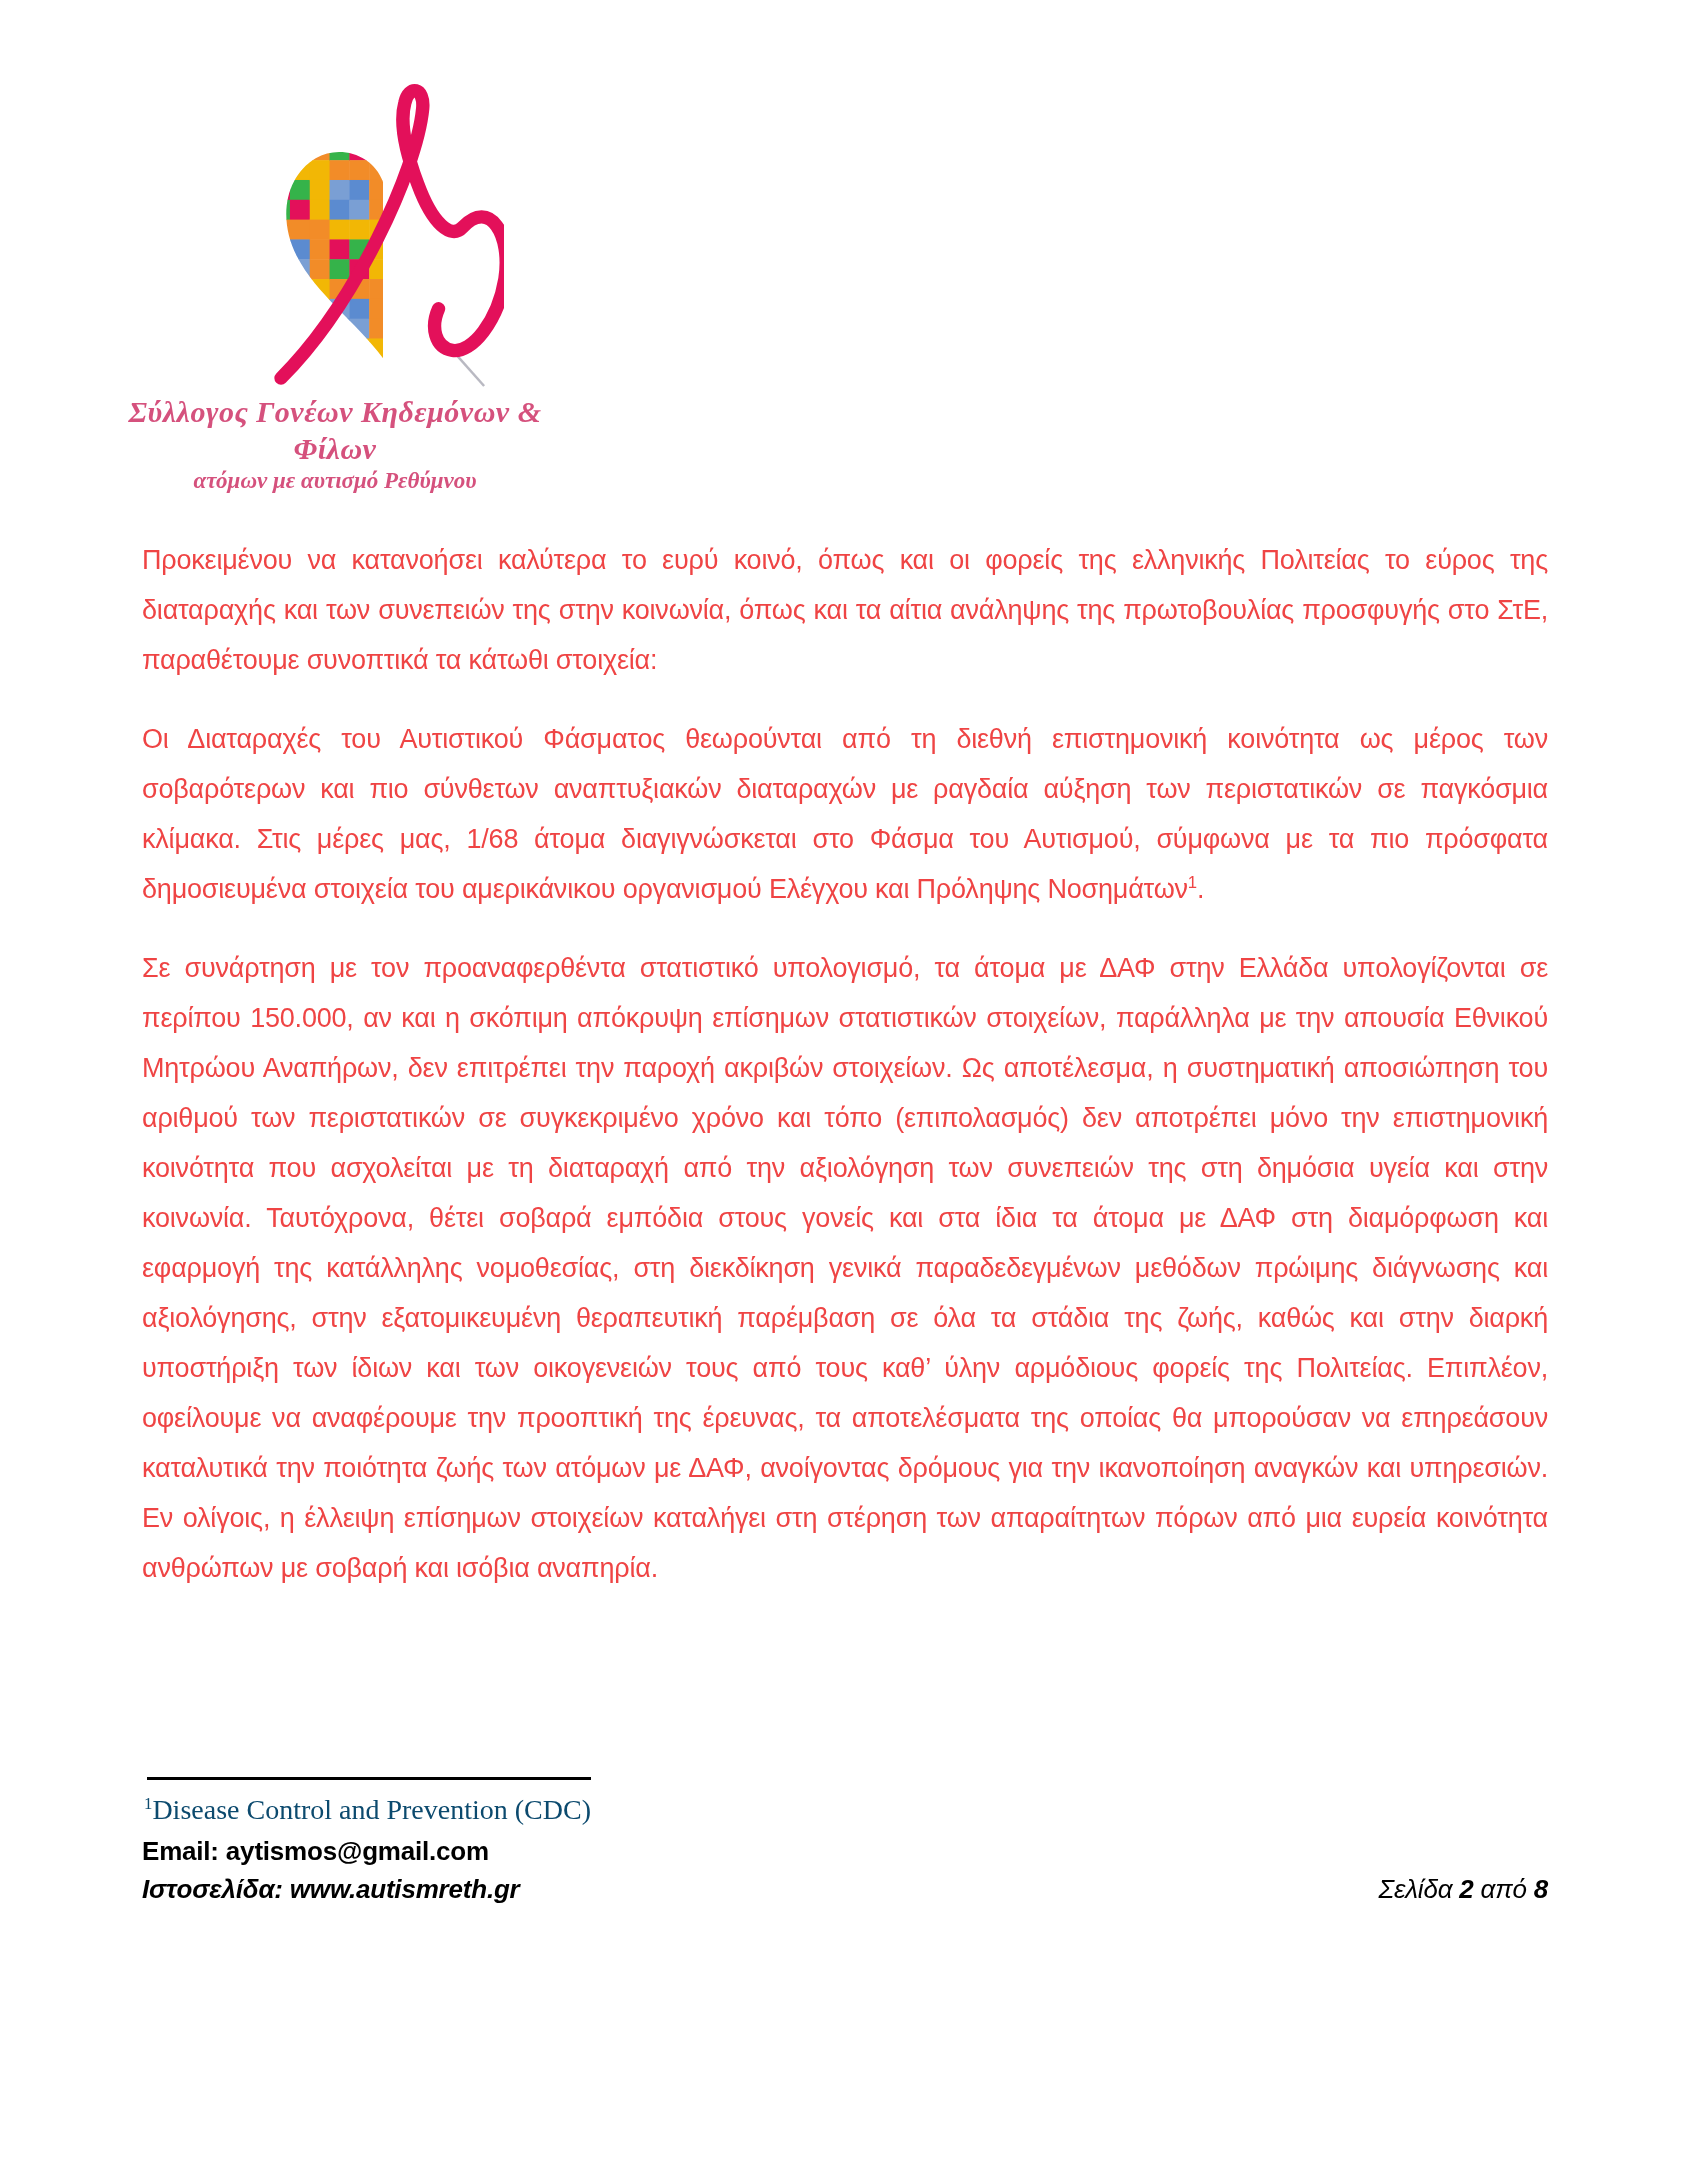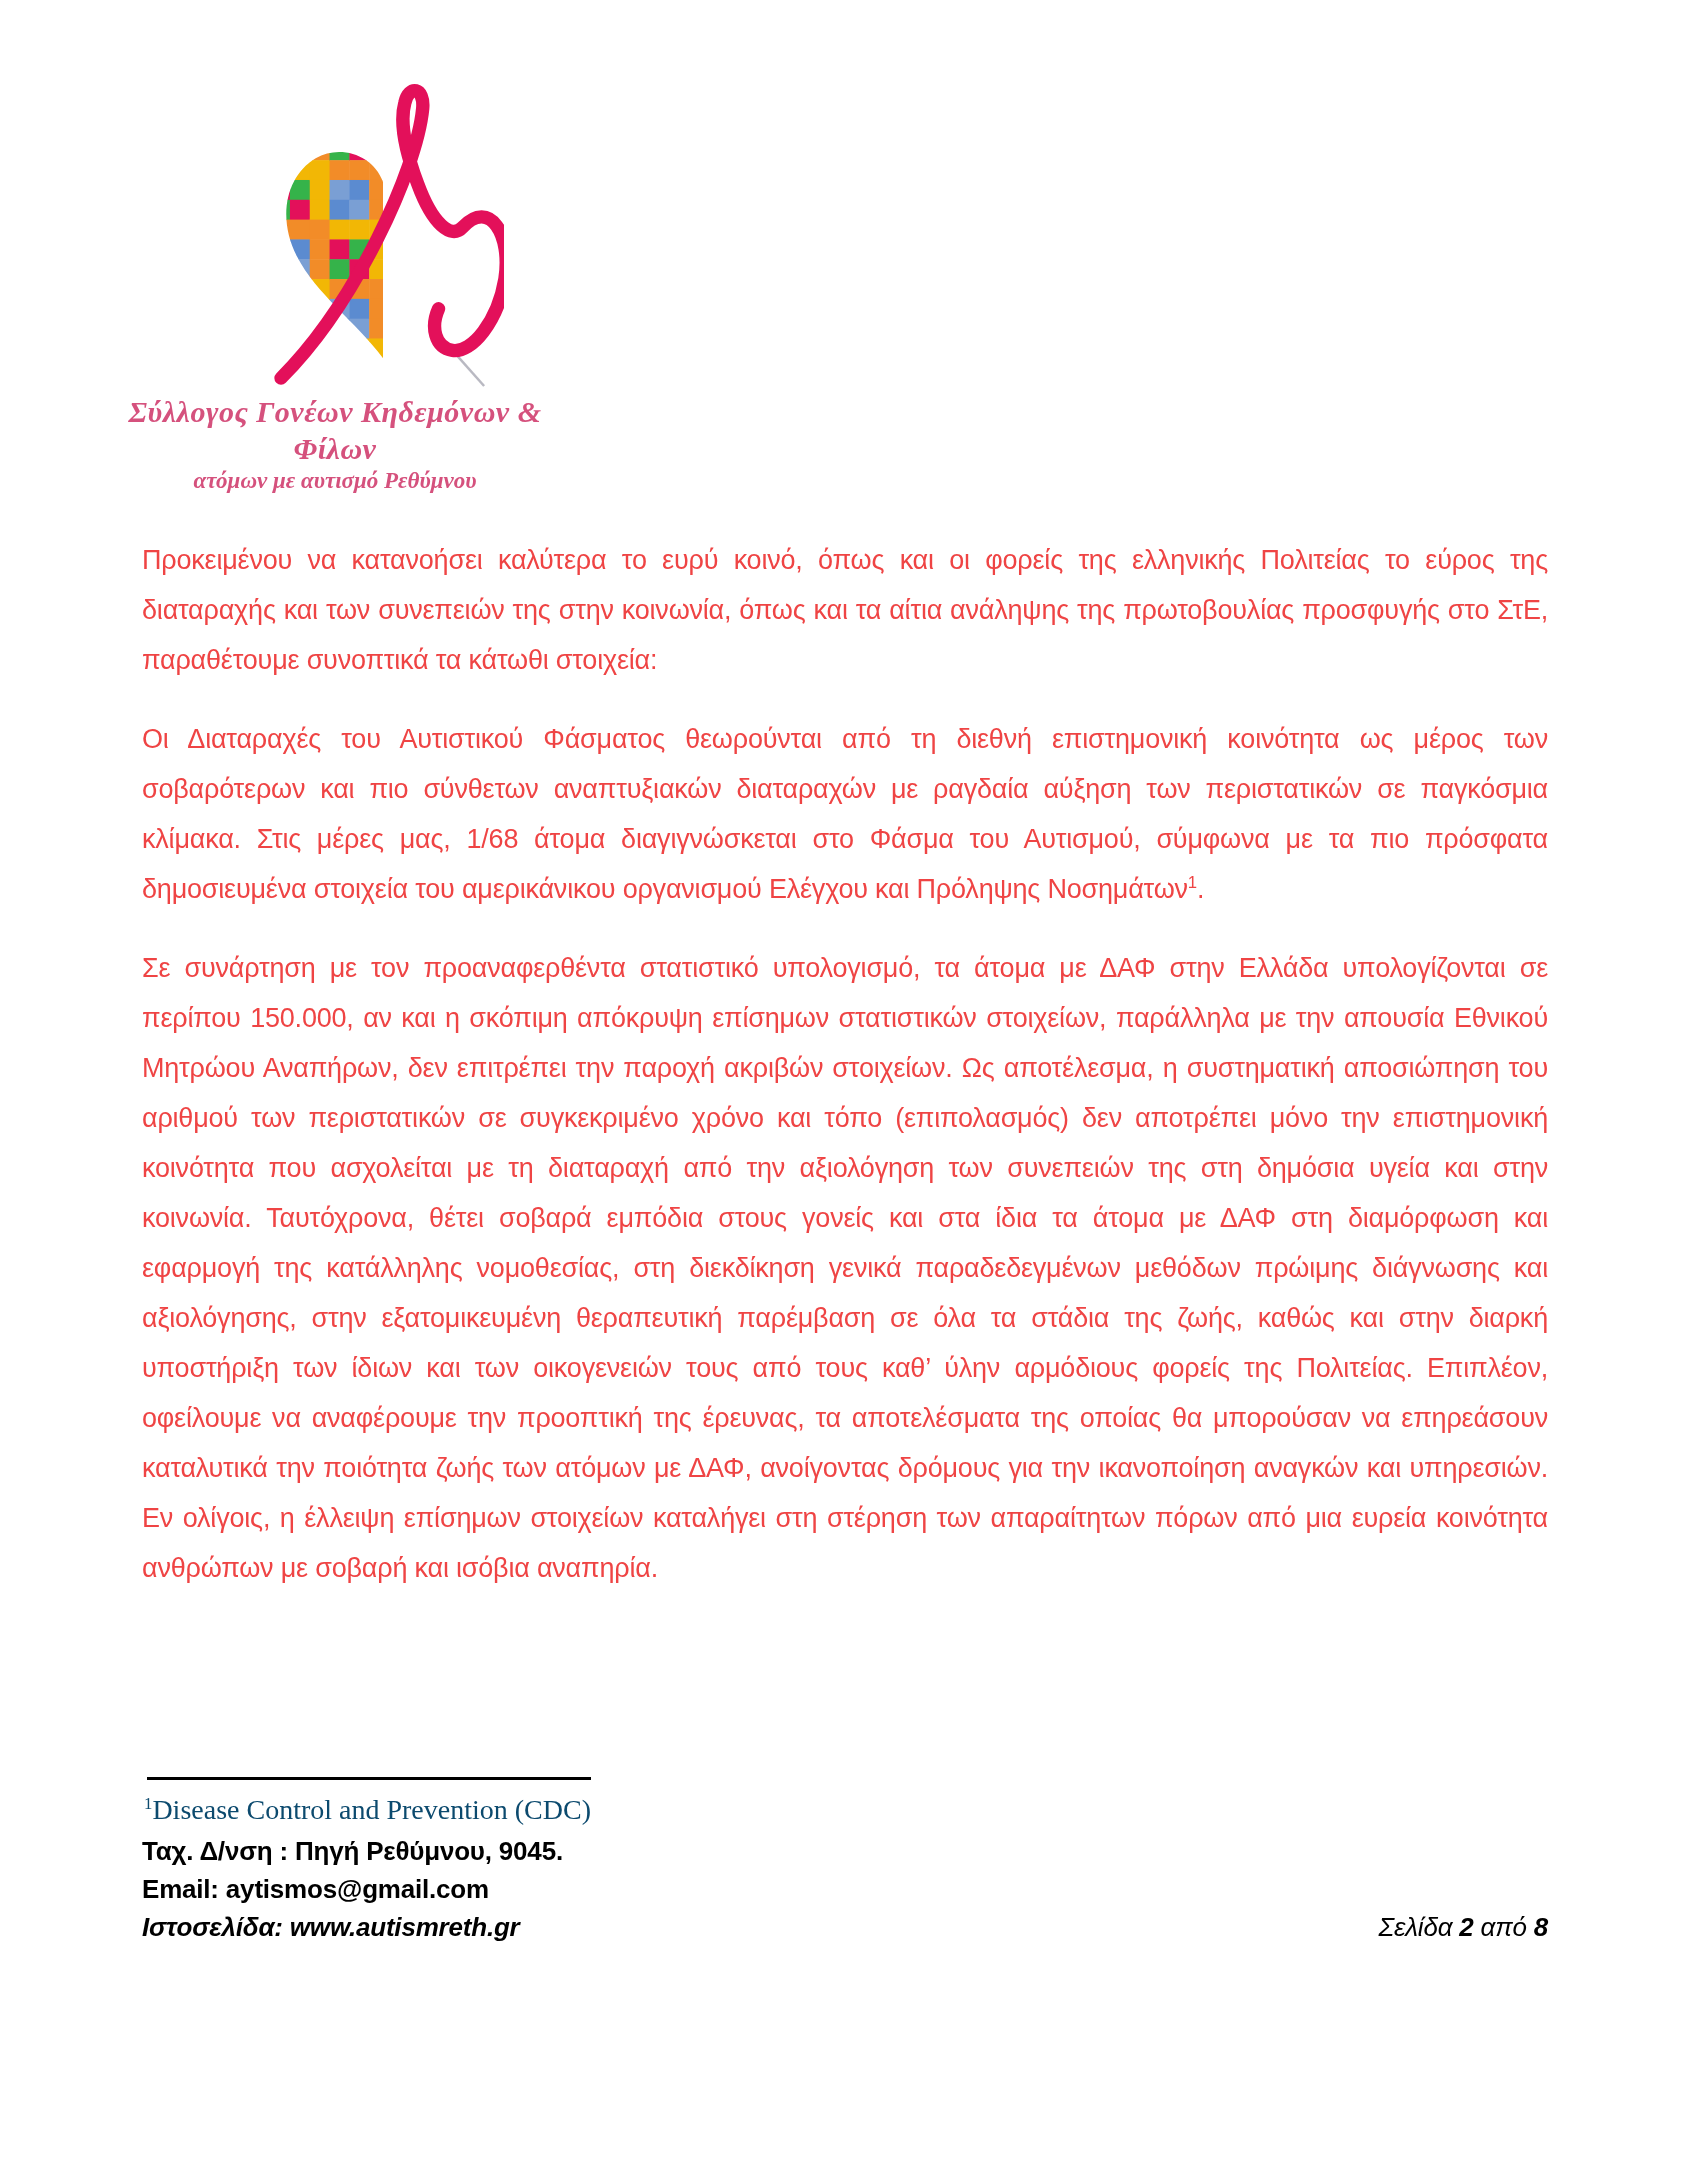--- a/index.html
+++ b/index.html
@@ -200,21 +200,20 @@
   <main class="body-text">
     <p>Προκειμένου να κατανοήσει καλύτερα το ευρύ κοινό, όπως και οι φορείς της ελληνικής Πολιτείας το εύρος της διαταραχής και των συνεπειών της στην κοινωνία, όπως και τα αίτια ανάληψης της πρωτοβουλίας προσφυγής στο ΣτΕ, παραθέτουμε συνοπτικά τα κάτωθι στοιχεία:</p>
     <p><span>Οι Διαταραχές του Αυτιστικού Φάσματος θεωρούνται από τη διεθνή επιστημονική κοινότητα ως μέρος των σοβαρότερων και πιο σύνθετων αναπτυξιακών διαταραχών με ραγδαία αύξηση των περιστατικών σε παγκόσμια κλίμακα. Στις μέρες μας, 1/68 άτομα διαγιγνώσκεται στο Φάσμα του Αυτισμού, σύμφωνα με τα πιο πρόσφατα δημοσιευμένα στοιχεία του αμερικάνικου οργανισμού Ελέγχου και Πρόληψης Νοσημάτων</span><sup>1</sup><span>.</span></p>
     <p>Σε συνάρτηση με τον προαναφερθέντα στατιστικό υπολογισμό, τα άτομα με ΔΑΦ στην Ελλάδα υπολογίζονται σε περίπου 150.000, αν και η σκόπιμη απόκρυψη επίσημων στατιστικών στοιχείων, παράλληλα με την απουσία Εθνικού Μητρώου Αναπήρων, δεν επιτρέπει την παροχή ακριβών στοιχείων. Ως αποτέλεσμα, η συστηματική αποσιώπηση του αριθμού των περιστατικών σε συγκεκριμένο χρόνο και τόπο (επιπολασμός) δεν αποτρέπει μόνο την επιστημονική κοινότητα που ασχολείται με τη διαταραχή από την αξιολόγηση των συνεπειών της στη δημόσια υγεία και στην κοινωνία. Ταυτόχρονα, θέτει σοβαρά εμπόδια στους γονείς και στα ίδια τα άτομα με ΔΑΦ στη διαμόρφωση και εφαρμογή της κατάλληλης νομοθεσίας, στη διεκδίκηση γενικά παραδεδεγμένων μεθόδων πρώιμης διάγνωσης και αξιολόγησης,  στην εξατομικευμένη θεραπευτική παρέμβαση σε όλα τα στάδια της ζωής, καθώς και στην διαρκή υποστήριξη των ίδιων και των οικογενειών τους από τους καθ’ ύλην αρμόδιους φορείς της Πολιτείας. Επιπλέον, οφείλουμε να αναφέρουμε την προοπτική της έρευνας, τα αποτελέσματα της οποίας θα μπορούσαν να επηρεάσουν καταλυτικά την ποιότητα ζωής των ατόμων με ΔΑΦ, ανοίγοντας δρόμους για την ικανοποίηση αναγκών και υπηρεσιών. Εν ολίγοις, η έλλειψη επίσημων στοιχείων καταλήγει στη στέρηση των απαραίτητων πόρων από μια ευρεία κοινότητα ανθρώπων με σοβαρή και ισόβια αναπηρία.</p>
   </main>
 
   <div class="footnote-sep"></div>
   <div class="footnote"><sup>1</sup><span>Disease Control and Prevention (CDC)</span></div>
 
   <footer class="footer">
-    <div>Ταχ. Δ/νση : Πηγή Ρεθύμνου, 9045.</div>
     <div><span>Email: </span><span>aytismos@gmail.com</span></div>
     <div class="footer-row-last">
       <div><span>Ιστοσελίδα: </span><span>www.autismreth.gr</span></div>
       <div class="page-indicator"><span>Σελίδα </span><b>2</b><span> από </span><b>8</b></div>
     </div>
   </footer>
 
 </div>
 
 

